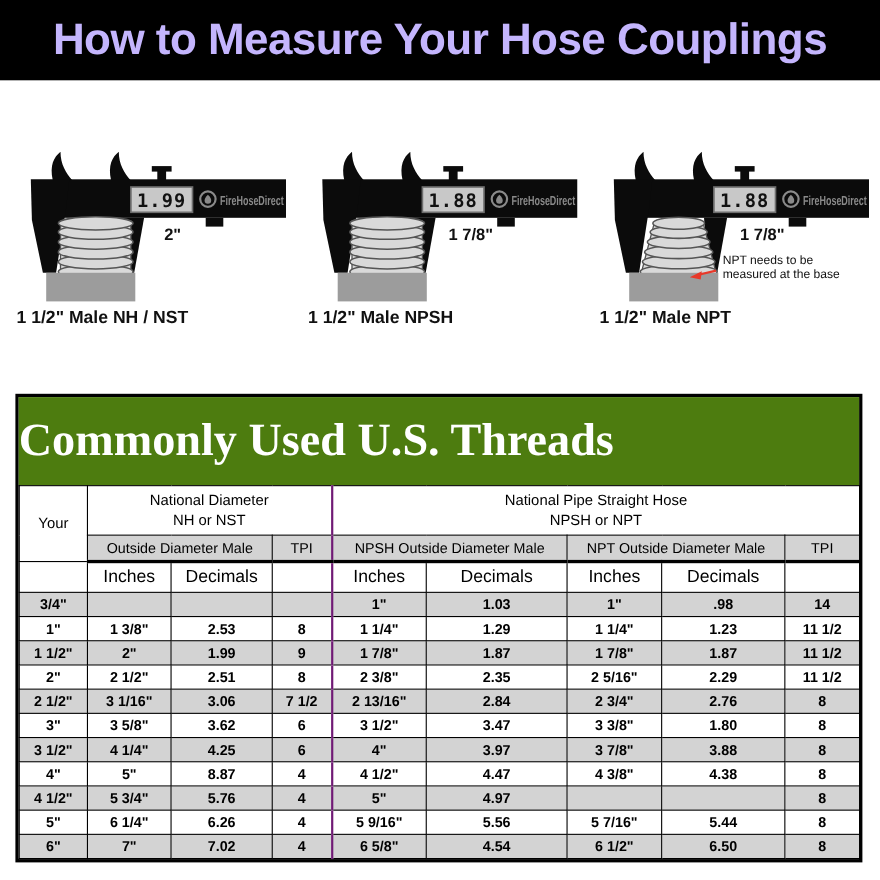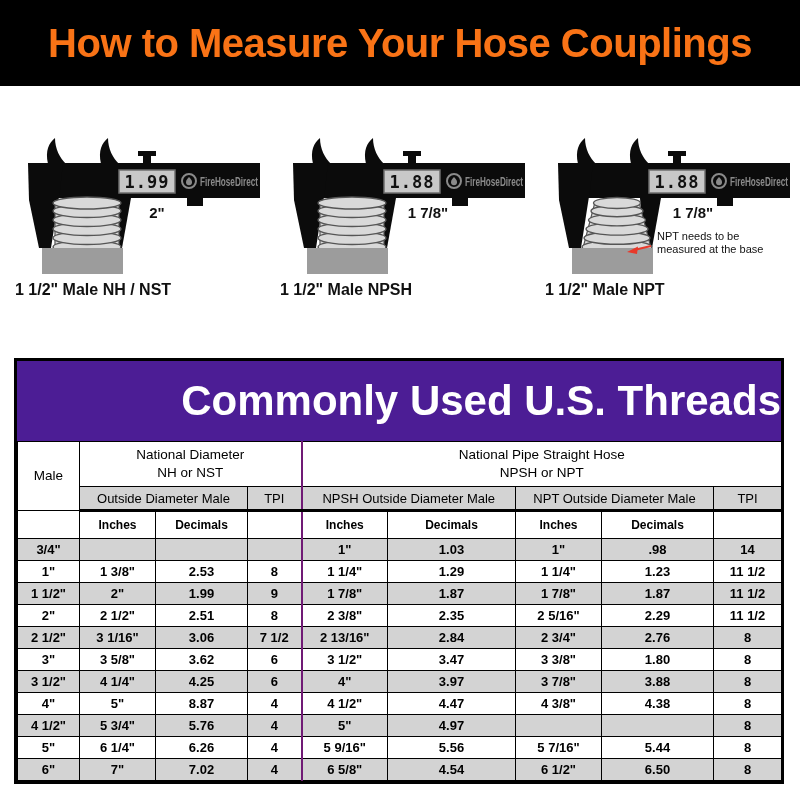--- a/index.html
+++ b/index.html
@@ -3,22 +3,22 @@
 <meta charset="utf-8">
 <style>
   html,body { margin:0; padding:0; }
   #page {
     position:relative; width:800px; height:800px; background:#ffffff;
     font-family:"Liberation Sans", sans-serif; overflow:hidden;
   }
 
   
   #top-banner {
-    position:absolute; left:0; top:0; width:800px; height:86px;
-    background:#000; color:#f97316; display:flex; align-items:center; justify-content:center;
+    position:absolute; left:0; top:0; width:800px; height:73px;
+    background:#000; color:#c4b5fd; display:flex; align-items:center; justify-content:center;
   }
   #top-banner h1 { margin:0; font-size:40px; font-weight:bold; letter-spacing:-0.5px; white-space:nowrap; }
 
   
   .cal { position:absolute; top:138px; width:245px; }
   .cal svg { display:block; }
   .cal-caption { margin-top:3px; font-size:16px; font-weight:bold; color:#111; white-space:nowrap; }
   .cal-black { fill:#0b0b0b; }
   .lcd { fill:#c8c8c8; stroke:#6e6e6e; stroke-width:1.5; }
   .lcd-text { font-family:"DejaVu Sans Mono", monospace; font-size:17px; font-weight:bold; fill:#111; letter-spacing:1px; }
@@ -32,30 +32,30 @@
   .anno-text { font-size:11px; fill:#111; }
   .anno-arrow { stroke:#e8392a; stroke-width:2; fill:none; }
   .anno-head { fill:#e8392a; }
 
   
   #threads-wrap {
     position:absolute; left:14px; top:358px; width:764px;
     border:3px solid #000; background:#fff;
   }
   #table-banner {
-    height:80px; background:#4c1d95; color:#fff;
-    display:flex; align-items:center; justify-content:flex-end;
+    height:80px; background:#4d7c0f; color:#fff;
+    display:flex; align-items:center; justify-content:flex-start;font-family:Liberation Serif, serif;
   }
   #table-banner h2 { margin:0; font-size:42px; font-weight:bold; white-space:nowrap; }
   table { width:100%; border-collapse:collapse; table-layout:fixed; }
   th, td { border:1px solid #000; text-align:center; padding:0; overflow:hidden; white-space:nowrap; }
   tr.h1 th { height:44px; font-weight:normal; font-size:13.5px; line-height:1.3; }
   th.size-th { font-weight:bold; font-size:14px; }
   tr.h2 th { height:22px; font-weight:normal; font-size:13px; background:#d3d3d3; border-bottom:3px solid #000; }
-  tr.h3 td { height:26px; font-size:12px; font-weight:bold; }
+  tr.h3 td { height:26px; font-size:16px; font-weight:normal; }
   tbody td { height:21px; line-height:21px; font-size:13px; font-weight:bold; }
   tbody tr.alt { background:#d3d3d3; }
   .group-sep { border-left:2px solid #701a75; }
 </style>
 </head>
 <body>
 
 <div id="page">
 
   <header id="top-banner">
@@ -181,21 +181,21 @@
           <col style="width:92px">
         <col style="width:54px">
           <col style="width:86px">
           <col style="width:128px">
         <col style="width:86px">
           <col style="width:112px">
           <col style="width:68px">
       </colgroup>
       <thead>
         <tr class="h1">
-          <th rowspan="2" class="size-th">Male</th>
+          <th rowspan="2" class="size-th">Your</th>
           <th colspan="3">
             <div>National Diameter</div>
             <div>NH or NST</div>
           </th>
           <th colspan="5" class="group-sep">
             <div>National Pipe Straight Hose</div>
             <div>NPSH or NPT</div>
           </th>
         </tr>
         <tr class="h2">

